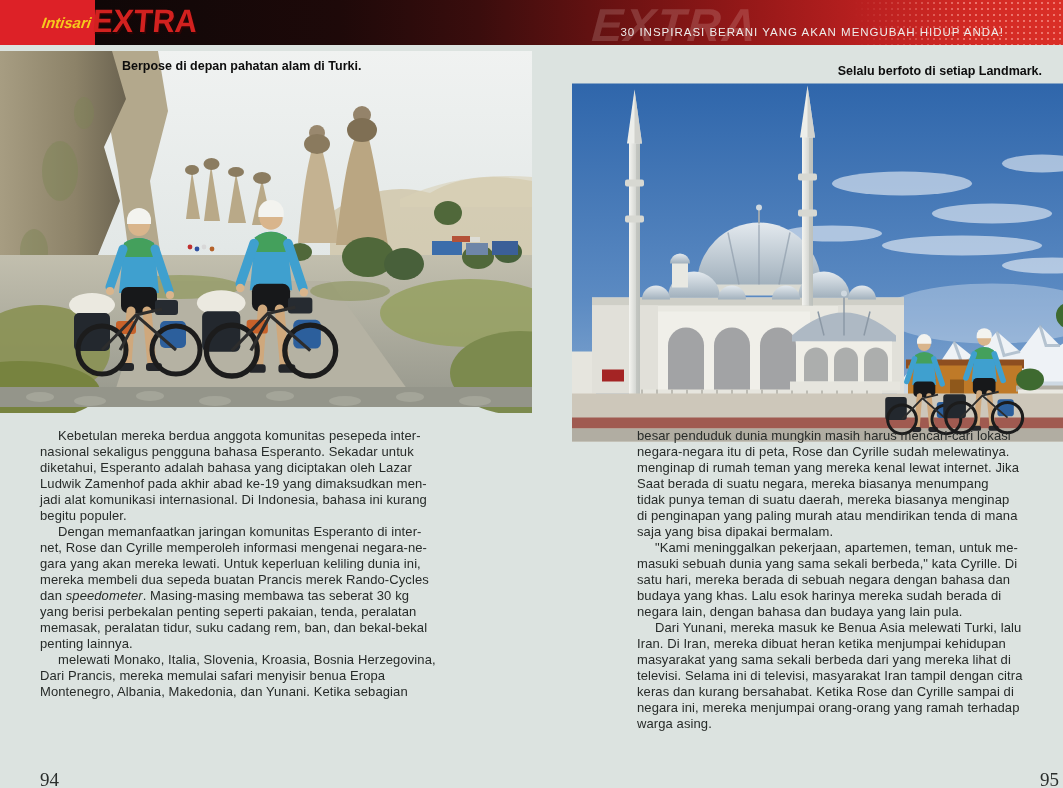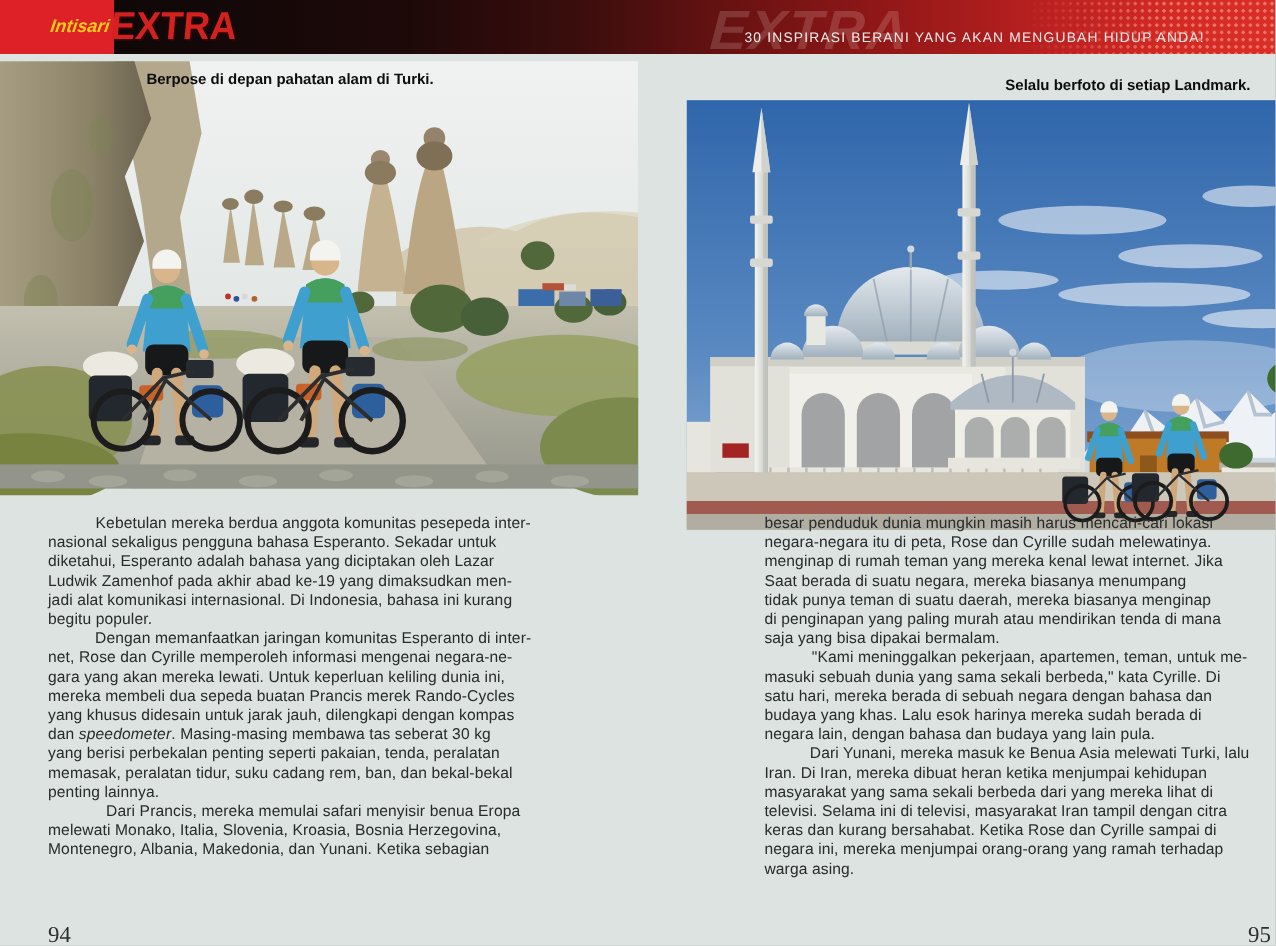--- a/index.html
+++ b/index.html
@@ -34,21 +34,21 @@
   .caption{position:absolute;font-size:12.5px;font-weight:700;color:#0d0d0d;white-space:nowrap;}
   .caption-left{left:122px;top:14px;}
   .caption-right{right:50px;top:19px;}
 
   
   .bodycol{position:absolute;top:428px;width:424px;font-size:13px;line-height:16px;
     color:#272b29;letter-spacing:.1px;}
   .col-left{left:40px;}
   .col-right{left:637px;}
   .bodyline{height:16px;white-space:nowrap;}
-  .para.indent .bodyline:first-child{text-indent:18px;text-align:center;}
+  .para.indent .bodyline:first-child{text-indent:18px;}
 
   
   .pagenum{position:absolute;font-family:"Liberation Serif",serif;font-size:19px;color:#2b2f2d;margin-top:43px;}
   .pn-left{left:40px;top:726px;}
   .pn-right{left:1040px;top:726px;}
 </style>
 </head>
 <body>
 
 <div class="spread">
@@ -323,29 +323,28 @@
         <div class="bodyline"><span>diketahui, Esperanto adalah bahasa yang diciptakan oleh Lazar</span></div>
         <div class="bodyline"><span>Ludwik Zamenhof pada akhir abad ke-19 yang dimaksudkan men-</span></div>
         <div class="bodyline"><span>jadi alat komunikasi internasional. Di Indonesia, bahasa ini kurang</span></div>
         <div class="bodyline"><span>begitu populer.</span></div>
       </div>
       <div class="para indent">
         <div class="bodyline"><span>Dengan memanfaatkan jaringan komunitas Esperanto di inter-</span></div>
         <div class="bodyline"><span>net, Rose dan Cyrille memperoleh informasi mengenai negara-ne-</span></div>
         <div class="bodyline"><span>gara yang akan mereka lewati. Untuk keperluan keliling dunia ini,</span></div>
         <div class="bodyline"><span>mereka membeli dua sepeda buatan Prancis merek Rando-Cycles</span></div>
-        <div class="bodyline"><span>yang khusus didesain untuk jarak jauh, dilengkapi dengan kompas</span></div>
         <div class="bodyline"><span>dan </span><i>speedometer</i><span>. Masing-masing membawa tas seberat 30 kg</span></div>
         <div class="bodyline"><span>yang berisi perbekalan penting seperti pakaian, tenda, peralatan</span></div>
         <div class="bodyline"><span>memasak, peralatan tidur, suku cadang rem, ban, dan bekal-bekal</span></div>
         <div class="bodyline"><span>penting lainnya.</span></div>
       </div>
       <div class="para indent">
+        <div class="bodyline"><span>melewati Monako, Italia, Slovenia, Kroasia, Bosnia Herzegovina,</span></div>
         <div class="bodyline"><span>Dari Prancis, mereka memulai safari menyisir benua Eropa</span></div>
-        <div class="bodyline"><span>melewati Monako, Italia, Slovenia, Kroasia, Bosnia Herzegovina,</span></div>
         <div class="bodyline"><span>Montenegro, Albania, Makedonia, dan Yunani. Ketika sebagian</span></div>
       </div>
     </div>
   <div class="bodycol col-right">
       <div class="para">
         <div class="bodyline"><span>besar penduduk dunia mungkin masih harus mencari-cari lokasi</span></div>
         <div class="bodyline"><span>negara-negara itu di peta, Rose dan Cyrille sudah melewatinya.</span></div>
         <div class="bodyline"><span>menginap di rumah teman yang mereka kenal lewat internet. Jika</span></div>
         <div class="bodyline"><span>Saat berada di suatu negara, mereka biasanya menumpang</span></div>
         <div class="bodyline"><span>tidak punya teman di suatu daerah, mereka biasanya menginap</span></div>

